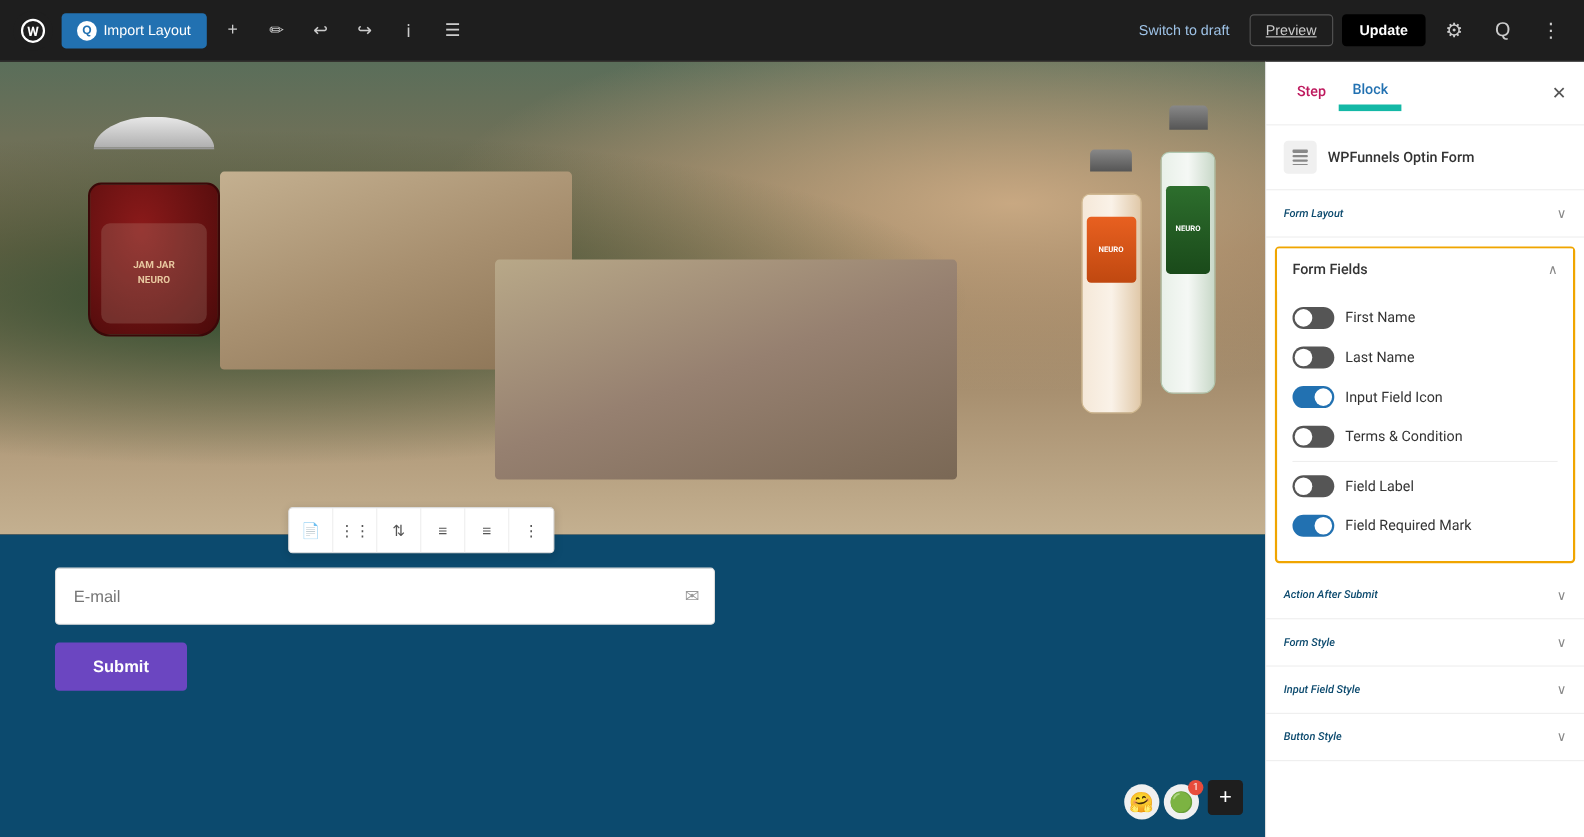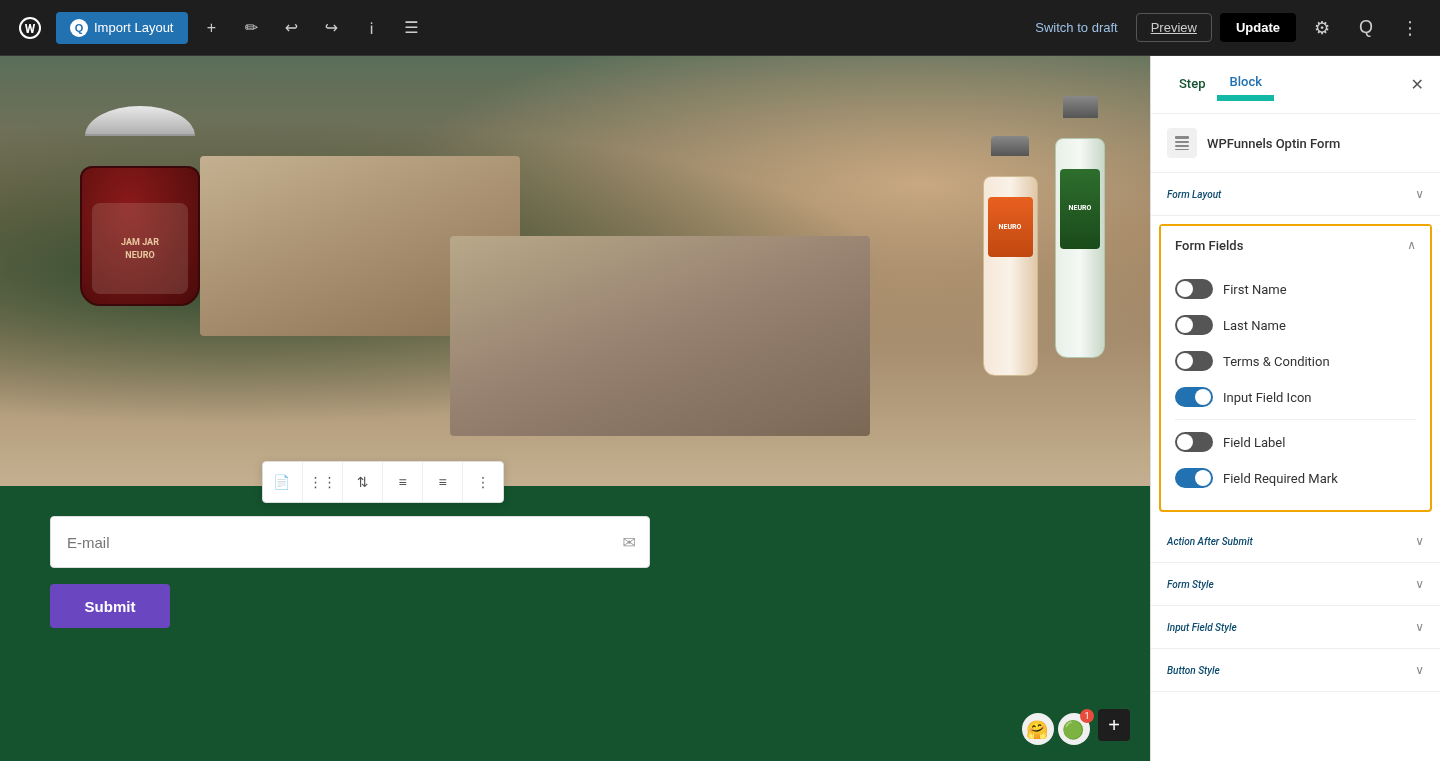--- a/index.html
+++ b/index.html
@@ -287,21 +287,21 @@
       display: flex; align-items: center; justify-content: center;
       color: #555;
       font-size: 14px;
       border-right: 1px solid #eee;
     }
     .block-toolbar-btn:last-child { border-right: none; }
 
     
     .form-section {
       flex: 1;
-      background: #14532d;
+      background: #0c4a6e;
       padding: 30px 50px;
       display: flex;
       flex-direction: column;
       gap: 16px;
       position: relative;
     }
     .email-input-wrapper {
       position: relative;
       max-width: 600px;
     }
@@ -383,21 +383,21 @@
       display: flex;
       align-items: center;
       padding: 12px 16px;
       border-bottom: 1px solid #eee;
       gap: 0;
     }
     .panel-tab {
       padding: 6px 12px;
       font-size: 13px;
       cursor: pointer;
-      color: #14532d;
+      color: #be185d;
       border-bottom: 2px solid transparent;
       font-weight: 500;
     }
     .panel-tab.active {
       color: #2271b1;
       border-bottom: 6px solid #14b8a6;
     }
     .panel-close {
       margin-left: auto;
       background: none;
@@ -651,46 +651,46 @@
         </div>
 
         <div class="field-row">
           <div class="toggle off">
             <div class="toggle-knob"></div>
           </div>
           <span class="field-name">Last Name</span>
         </div>
 
         <div class="field-row">
+          <div class="toggle on">
+            <div class="toggle-knob"></div>
+          </div>
+          <span class="field-name">Input Field Icon</span>
+        </div>
+
+        <div class="field-row">
           <div class="toggle off">
             <div class="toggle-knob"></div>
           </div>
           <span class="field-name">Terms &amp; Condition</span>
+        </div>
+
+        <div class="field-divider"></div>
+
+        <div class="field-row">
+          <div class="toggle off">
+            <div class="toggle-knob"></div>
+          </div>
+          <span class="field-name">Field Label</span>
         </div>
 
         <div class="field-row">
           <div class="toggle on">
             <div class="toggle-knob"></div>
           </div>
-          <span class="field-name">Input Field Icon</span>
-        </div>
-
-        <div class="field-divider"></div>
-
-        <div class="field-row">
-          <div class="toggle off">
-            <div class="toggle-knob"></div>
-          </div>
-          <span class="field-name">Field Label</span>
-        </div>
-
-        <div class="field-row">
-          <div class="toggle on">
-            <div class="toggle-knob"></div>
-          </div>
           <span class="field-name">Field Required Mark</span>
         </div>
 
       </div>
     </div>
 
     <div class="section-row">
       <span class="section-label">Action After Submit</span>
       <span class="chevron">∨</span>
     </div>

